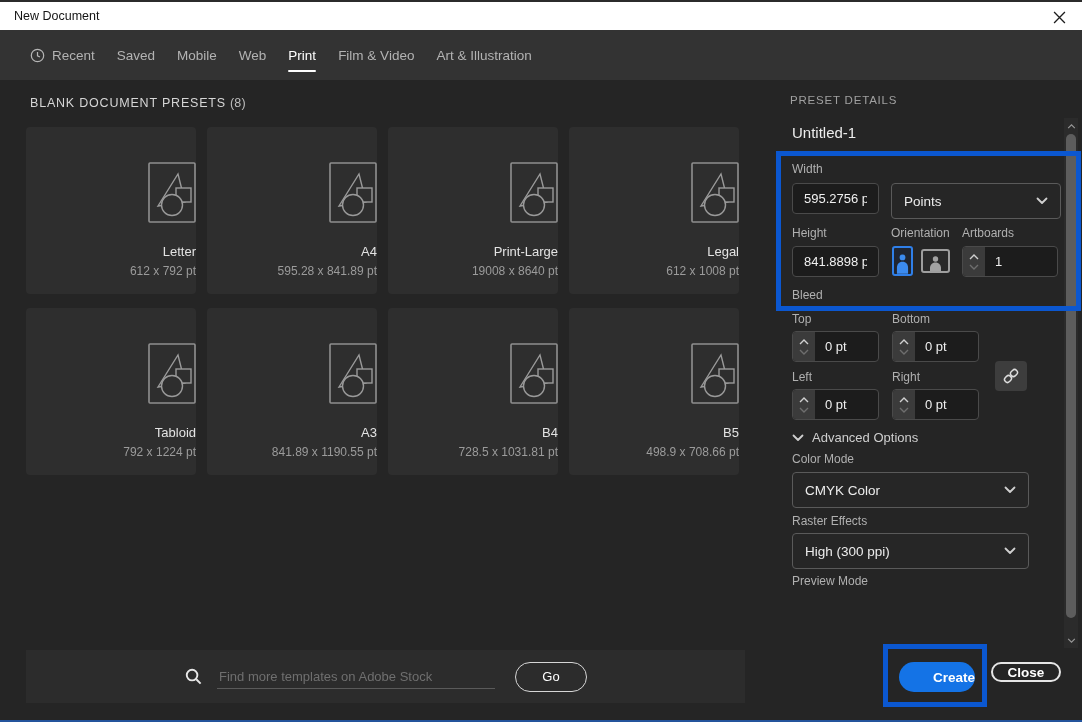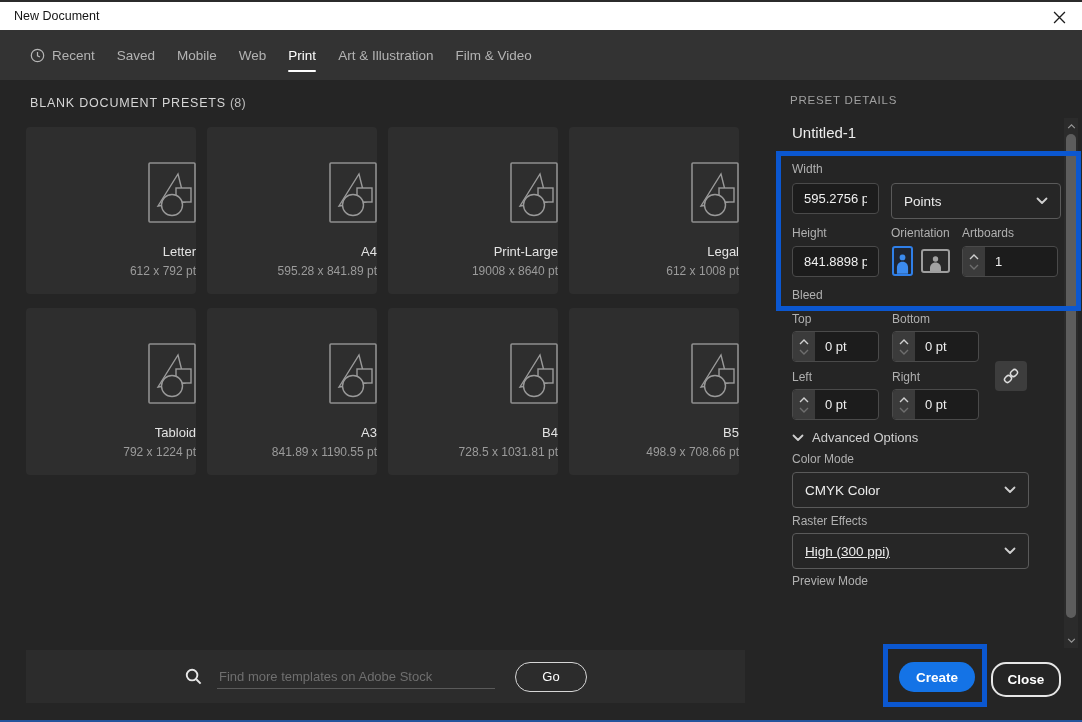--- a/index.html
+++ b/index.html
@@ -73,22 +73,22 @@
                       display:flex; align-items:flex-end; justify-content:center; cursor:pointer; }
 
   .link-btn { position:absolute; left:225px; top:281px; width:32px; height:30px; background:#3d3d3d;
               border-radius:4px; display:flex; align-items:center; justify-content:center; cursor:pointer; }
 
   .advanced { position:absolute; left:22px; top:350px; display:flex; align-items:center; gap:8px;
               color:#cfcfcf; font-size:13px; cursor:pointer; }
 
   .create-btn { position:absolute; left:129px; top:582px; width:76px; height:30px; border:none;
                 border-radius:15px; background:#1473e6; color:#ffffff; font-weight:bold; font-size:13.5px;
-                cursor:pointer; font-family:"Liberation Sans", sans-serif; }
-  .close-btn { position:absolute; left:221px; top:582px; width:70px; height:35px; border-radius:15px;
+                cursor:pointer; font-family:"Liberation Sans", sans-serif;text-align:right; }
+  .close-btn { position:absolute; left:221px; top:582px; width:70px; height:20px; border-radius:15px;
                background:transparent; border:2px solid #e6e6e6; color:#ffffff; font-weight:bold;
                font-size:13.5px; cursor:pointer; font-family:"Liberation Sans", sans-serif; }
 
   
   .scrollbar { position:absolute; left:1064px; top:38px; width:14px; height:530px; background:#2b2b2b; }
   .scroll-up, .scroll-down { position:absolute; left:0; width:14px; height:14px; display:flex;
                              align-items:center; justify-content:center; cursor:pointer; }
   .scroll-up { top:1px; } .scroll-down { bottom:1px; }
   .scroll-thumb { position:absolute; left:2px; top:16px; width:10px; height:484px; background:#5d5d5d;
                   border-radius:5px; cursor:pointer; }
@@ -129,24 +129,24 @@
     <div class="tab">
         <span>Mobile</span>
       </div>
     <div class="tab">
         <span>Web</span>
       </div>
     <div class="tab active">
         <span>Print</span>
       </div>
     <div class="tab">
+        <span>Film &amp; Video</span>
+      </div>
+    <div class="tab">
         <span>Art &amp; Illustration</span>
-      </div>
-    <div class="tab">
-        <span>Film &amp; Video</span>
       </div>
   </div>
 
   <div class="content">
 
     <div class="main">
       <div class="presets-heading">
         <span>BLANK DOCUMENT PRESETS</span><span class="count">(8)</span>
       </div>
 
@@ -360,21 +360,21 @@
 
       <div class="sb-label" style="left:22px; top:372px;">Color Mode</div>
       <div class="dropdown" style="left:22px; top:392px; width:237px;">
         <span>CMYK Color</span>
         <svg width="12" height="8" viewBox="0 0 12 8" fill="none" stroke="#cfcfcf" stroke-width="1.8" stroke-linecap="round" stroke-linejoin="round">
             <path d="M1.5 1.5 L6 6 L10.5 1.5"></path>
           </svg>
       </div>
 
       <div class="sb-label" style="left:22px; top:434px;">Raster Effects</div>
-      <div class="dropdown" style="left:22px; top:453px; width:237px;text-decoration:underline;">
+      <div class="dropdown" style="left:22px; top:453px; width:237px;">
         <span>High (300 ppi)</span>
         <svg width="12" height="8" viewBox="0 0 12 8" fill="none" stroke="#cfcfcf" stroke-width="1.8" stroke-linecap="round" stroke-linejoin="round">
             <path d="M1.5 1.5 L6 6 L10.5 1.5"></path>
           </svg>
       </div>
 
       <div class="sb-label" style="left:22px; top:494px;">Preview Mode</div>
 
       <button class="create-btn">Create</button>
       <button class="close-btn">Close</button>

